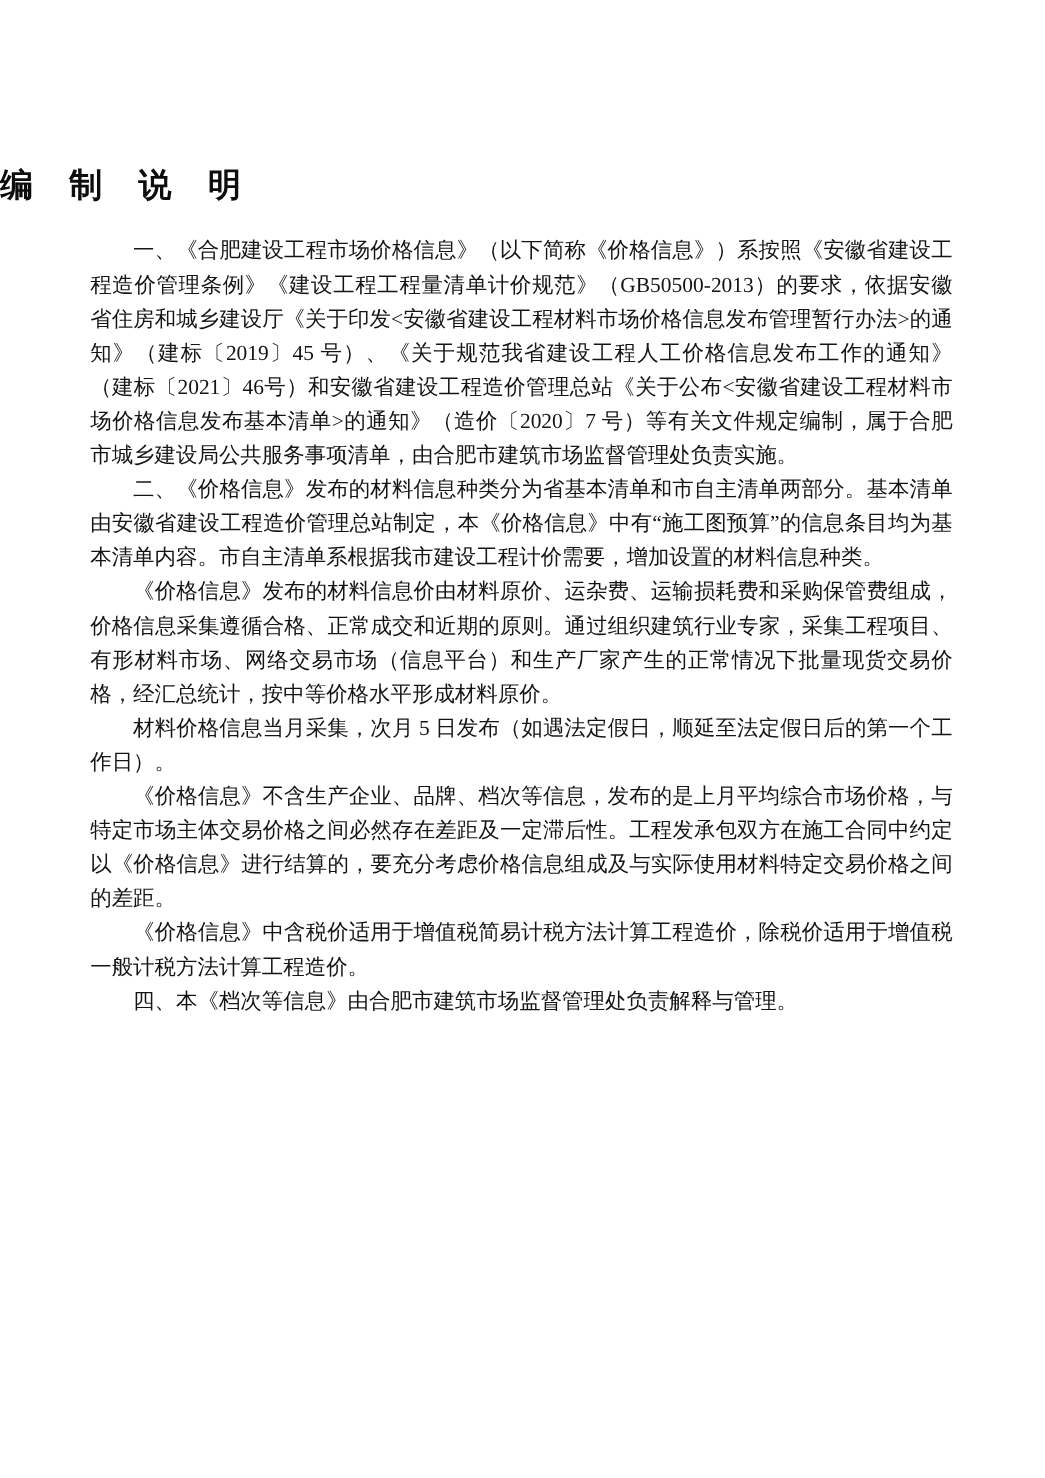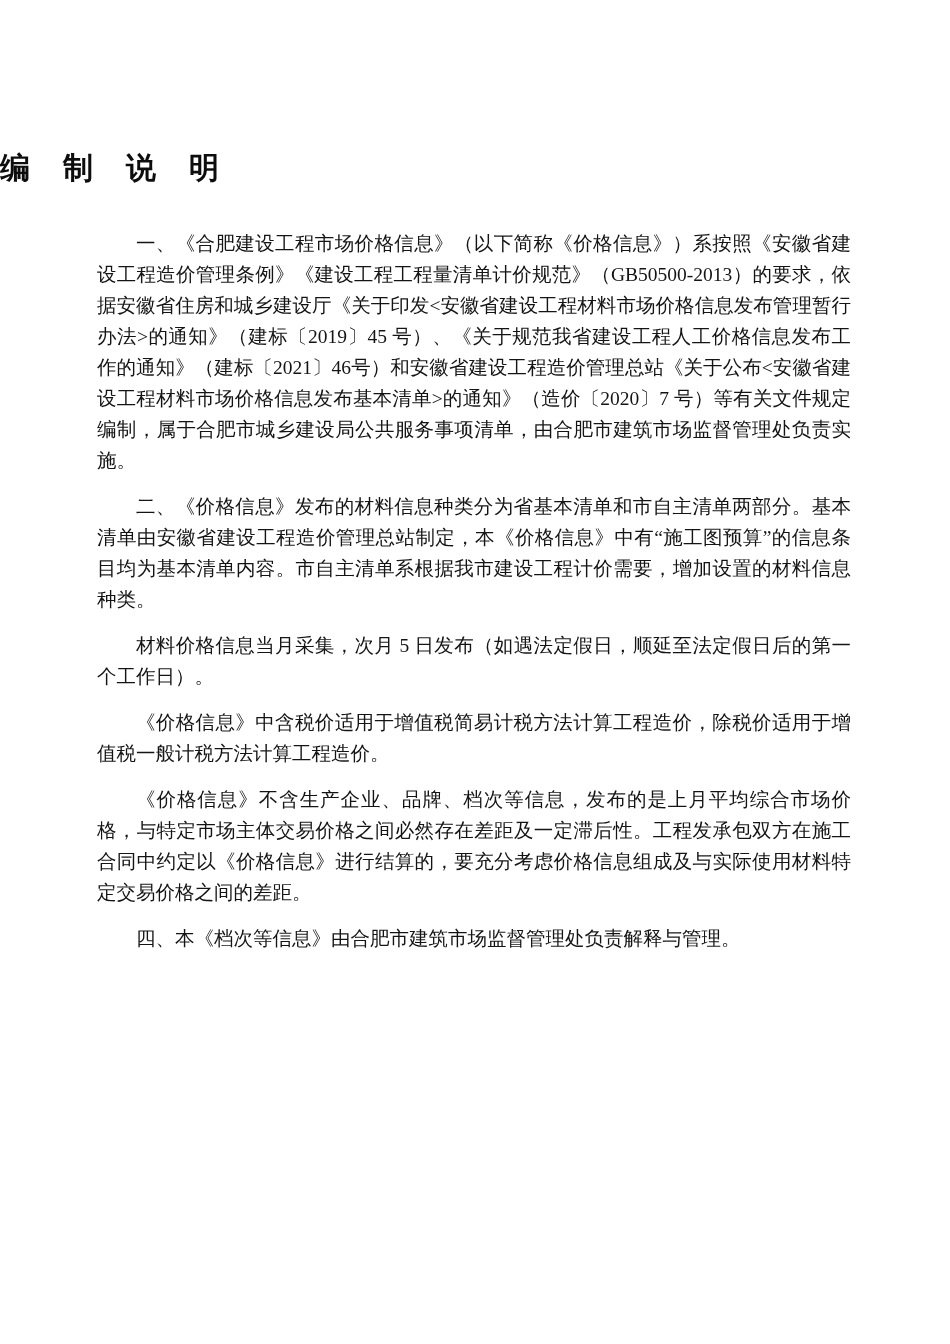--- a/index.html
+++ b/index.html
@@ -32,33 +32,34 @@
     position: absolute;
     top: 213px;
     left: 82px;
     width: 784px;
     font-size: 19.5px;
     line-height: 31px;
     text-align: justify;
     color: #141414;
   }
   .doc-body p {
-    margin: 15px;
+    margin: 0;
     padding: 0;
     text-indent: 2em;
     word-break: break-all;
   }
 </style>
 </head>
 <body>
 
 <div class="page">
   <div class="doc-title">编  制  说  明</div>
 
   <div class="doc-body">
     <p>一、《合肥建设工程市场价格信息》（以下简称《价格信息》）系按照《安徽省建设工程造价管理条例》《建设工程工程量清单计价规范》（GB50500-2013）的要求，依据安徽省住房和城乡建设厅《关于印发&lt;安徽省建设工程材料市场价格信息发布管理暂行办法&gt;的通知》（建标〔2019〕45 号）、《关于规范我省建设工程人工价格信息发布工作的通知》（建标〔2021〕46号）和安徽省建设工程造价管理总站《关于公布&lt;安徽省建设工程材料市场价格信息发布基本清单&gt;的通知》（造价〔2020〕7 号）等有关文件规定编制，属于合肥市城乡建设局公共服务事项清单，由合肥市建筑市场监督管理处负责实施。</p>
     <p>二、《价格信息》发布的材料信息种类分为省基本清单和市自主清单两部分。基本清单由安徽省建设工程造价管理总站制定，本《价格信息》中有“施工图预算”的信息条目均为基本清单内容。市自主清单系根据我市建设工程计价需要，增加设置的材料信息种类。</p>
+    <p>《价格信息》发布的材料信息价由材料原价、运杂费、运输损耗费和采购保管费组成，价格信息采集遵循合格、正常成交和近期的原则。通过组织建筑行业专家，采集工程项目、有形材料市场、网络交易市场（信息平台）和生产厂家产生的正常情况下批量现货交易价格，经汇总统计，按中等价格水平形成材料原价。</p>
     <p>材料价格信息当月采集，次月 5 日发布（如遇法定假日，顺延至法定假日后的第一个工作日）。</p>
+    <p>《价格信息》不含生产企业、品牌、档次等信息，发布的是上月平均综合市场价格，与特定市场主体交易价格之间必然存在差距及一定滞后性。工程发承包双方在施工合同中约定以《价格信息》进行结算的，要充分考虑价格信息组成及与实际使用材料特定交易价格之间的差距。</p>
     <p>《价格信息》中含税价适用于增值税简易计税方法计算工程造价，除税价适用于增值税一般计税方法计算工程造价。</p>
-    <p>《价格信息》不含生产企业、品牌、档次等信息，发布的是上月平均综合市场价格，与特定市场主体交易价格之间必然存在差距及一定滞后性。工程发承包双方在施工合同中约定以《价格信息》进行结算的，要充分考虑价格信息组成及与实际使用材料特定交易价格之间的差距。</p>
     <p>四、本《档次等信息》由合肥市建筑市场监督管理处负责解释与管理。</p>
   </div>
 </div>
 
 </body></html>

